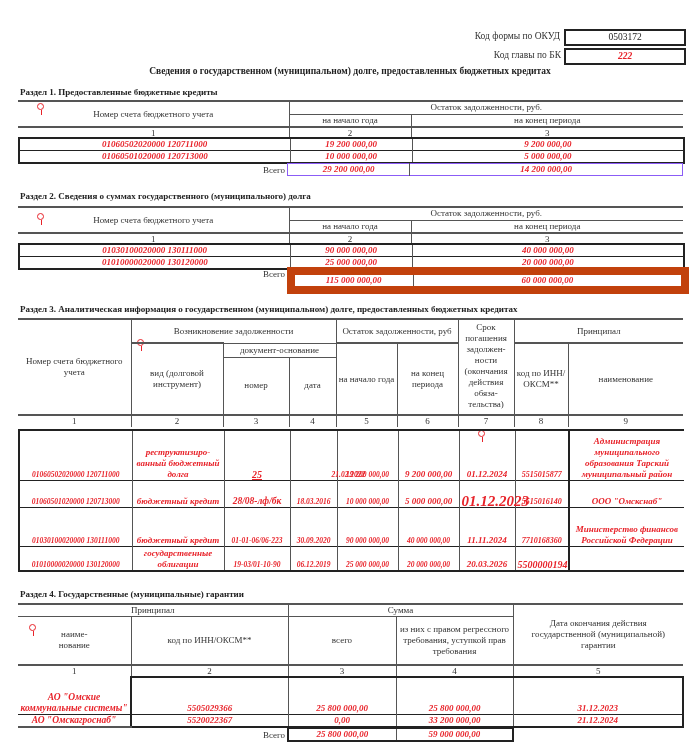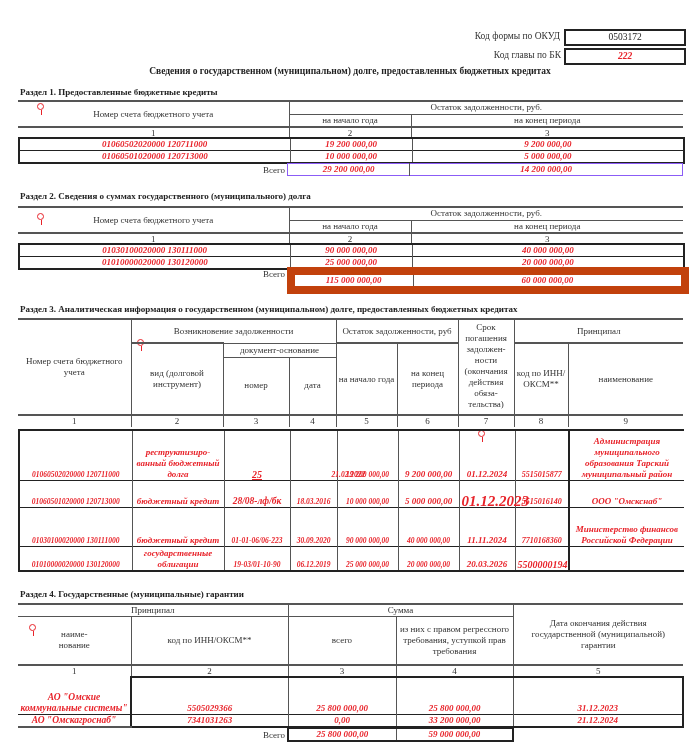--- a/index.html
+++ b/index.html
@@ -297,21 +297,21 @@
   <tbody>
       <tr style="height:37px;">
     <td class="red" style="vertical-align:bottom; font-size:9.5px;">АО "Омские коммунальные системы"</td>
     <td class="red" style="vertical-align:bottom; border-left:2px solid #222; border-top:2px solid #222;">5505029366</td>
     <td class="red vl" style="vertical-align:bottom; border-top:2px solid #222;">25 800 000,00</td>
     <td class="red vl" style="vertical-align:bottom; border-top:2px solid #222;">25 800 000,00</td>
     <td class="red vl" style="vertical-align:bottom; border-top:2px solid #222; border-right:2px solid #222;">31.12.2023</td>
   </tr>
   <tr style="height:11px; border-top:1px solid #222;">
     <td class="red" style="font-size:9.5px; border-bottom:2px solid #555;">АО "Омскагроснаб"</td>
-    <td class="red" style="border-left:2px solid #222; border-bottom:2px solid #222;">7341031263</td>
+    <td class="red" style="border-left:2px solid #222; border-bottom:2px solid #222;">5520022367</td>
     <td class="red vl" style="border-bottom:2px solid #222;">0,00</td>
     <td class="red vl" style="border-bottom:2px solid #222;">33 200 000,00</td>
     <td class="red vl" style="border-bottom:2px solid #222; border-right:2px solid #222;">21.12.2024</td>
   </tr>
 </tbody>
   </table>
 <div class="vsego" style="left:230px; top:730px; width:55px;">Всего</div>
 <table style="left:287px; top:727px; width:227px; border:2px solid #222;">
   <colgroup>
       <col style="width:108px">

